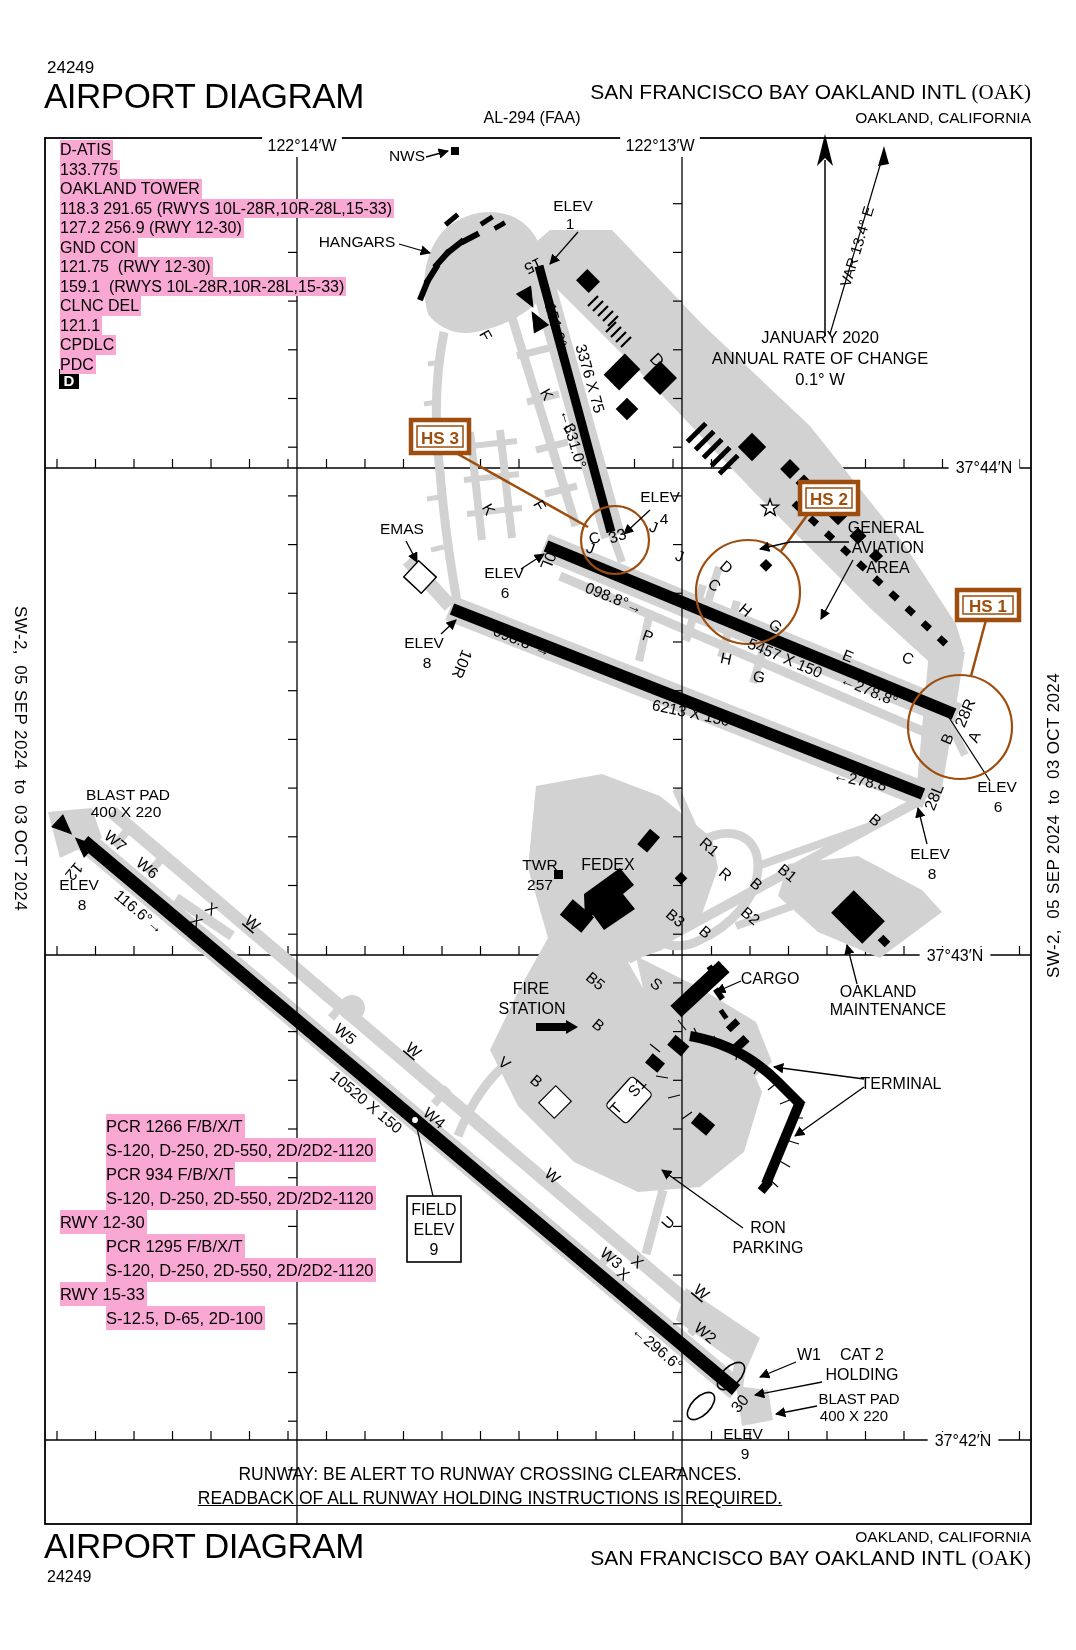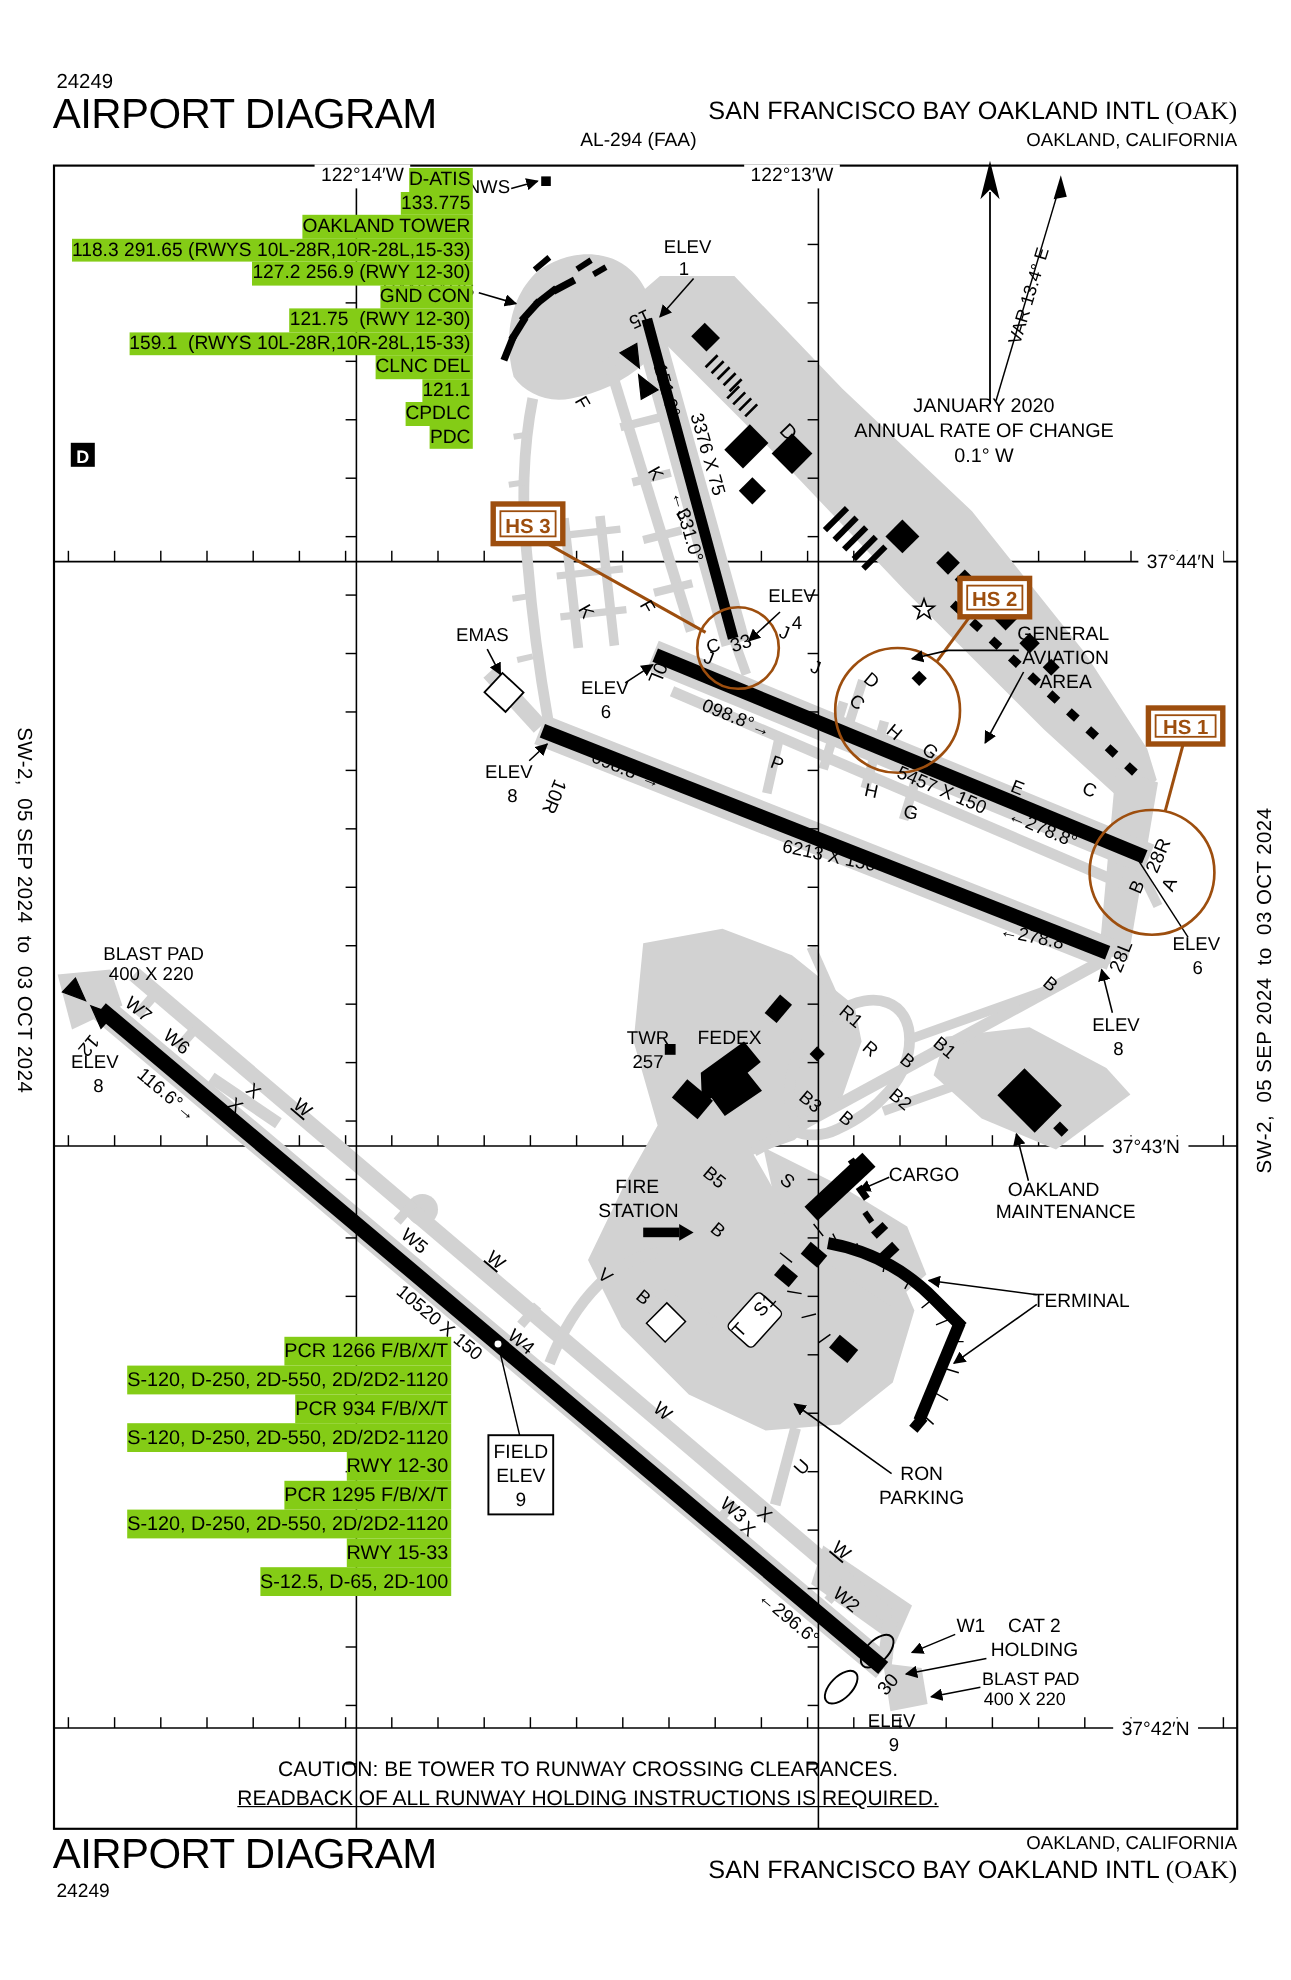--- a/index.html
+++ b/index.html
@@ -1,31 +1,31 @@
 <!DOCTYPE html>
 <html><head>
 <meta charset="utf-8">
 <style>
   html,body{margin:0;padding:0;background:#888;}
   .page{position:relative;width:1076px;height:1650px;background:#fff;
         font-family:"Liberation Sans",sans-serif;color:#000;overflow:hidden;}
-  .abs{position:absolute;text-align:right;}
+  .abs{position:absolute;}
   svg{position:absolute;left:0;top:0;}
   svg text{font-family:"Liberation Sans",sans-serif;}
   .hdr-num{left:47px;top:58px;font-size:17px;}
   .hdr-big{left:44px;top:76px;font-size:35px;letter-spacing:-0.5px;}
   .hdr-right{right:45px;top:80px;font-size:21px;white-space:nowrap;}
   .hdr-al{left:432px;top:109px;width:200px;text-align:center;font-size:16px;}
   .hdr-city{right:45px;top:109px;font-size:15.5px;}
   .serif{font-family:"Liberation Serif",serif;}
   .vtext{position:absolute;white-space:pre;font-size:17px;letter-spacing:0.4px;transform-origin:0 0;}
   .vleft{left:30px;top:606px;transform:rotate(90deg);}
   .vright{left:1044px;top:978px;transform:rotate(-90deg);}
   .comm{left:60px;top:140px;font-size:16px;line-height:19.5px;}
-  .comm .mask,.rwyblk .mask{background:#84cc16;white-space:pre;display:inline-block;padding-right:2px;}
+  .comm .mask,.rwyblk .mask{background:#f9a8d4;white-space:pre;display:inline-block;padding-right:2px;}
   .rwyblk{left:60px;top:1114px;font-size:16.5px;line-height:24px;}
   .rwy-sub{padding-left:46px;text-decoration:underline;}
   .caution{left:90px;top:1462px;width:800px;text-align:center;font-size:17.5px;line-height:24px;}
   .caution .u{text-decoration:underline;margin-top:35px;}
   .ftr-big{left:44px;top:1526px;font-size:35px;letter-spacing:-0.5px;}
   .ftr-num{left:47px;top:1568px;font-size:16px;}
   .ftr-city{right:45px;top:1528px;font-size:15.5px;}
   .ftr-right{right:45px;top:1546px;font-size:21px;white-space:nowrap;}
 </style>
 </head>
@@ -527,21 +527,21 @@
       <div class="rwy-sub"><span class="mask">PCR 934 F/B/X/T</span></div>
       <div class="rwy-sub"><span class="mask">S-120, D-250, 2D-550, 2D/2D2-1120</span></div>
       <div><span class="mask">RWY 12-30</span></div>
       <div class="rwy-sub"><span class="mask">PCR 1295 F/B/X/T</span></div>
       <div class="rwy-sub"><span class="mask">S-120, D-250, 2D-550, 2D/2D2-1120</span></div>
       <div><span class="mask">RWY 15-33</span></div>
       <div class="rwy-sub"><span class="mask">S-12.5, D-65, 2D-100</span></div>
     </div>
 
   <div class="abs caution">
-    <div><span class="mask">CAUTION: BE TOWER TO RUNWAY CROSSING CLEARANCES.</span></div>
+    <div><span class="mask">RUNWAY: BE ALERT TO RUNWAY CROSSING CLEARANCES.</span></div>
     <div><span class="mask u">READBACK OF ALL RUNWAY HOLDING INSTRUCTIONS IS REQUIRED.</span></div>
   </div>
 
   <div class="abs ftr-big">AIRPORT DIAGRAM</div>
   <div class="abs ftr-num">24249</div>
   <div class="abs ftr-city">OAKLAND, CALIFORNIA</div>
   <div class="abs ftr-right">
     <span>SAN FRANCISCO BAY OAKLAND INTL</span>
     <span class="serif">(OAK)</span>
   </div>

